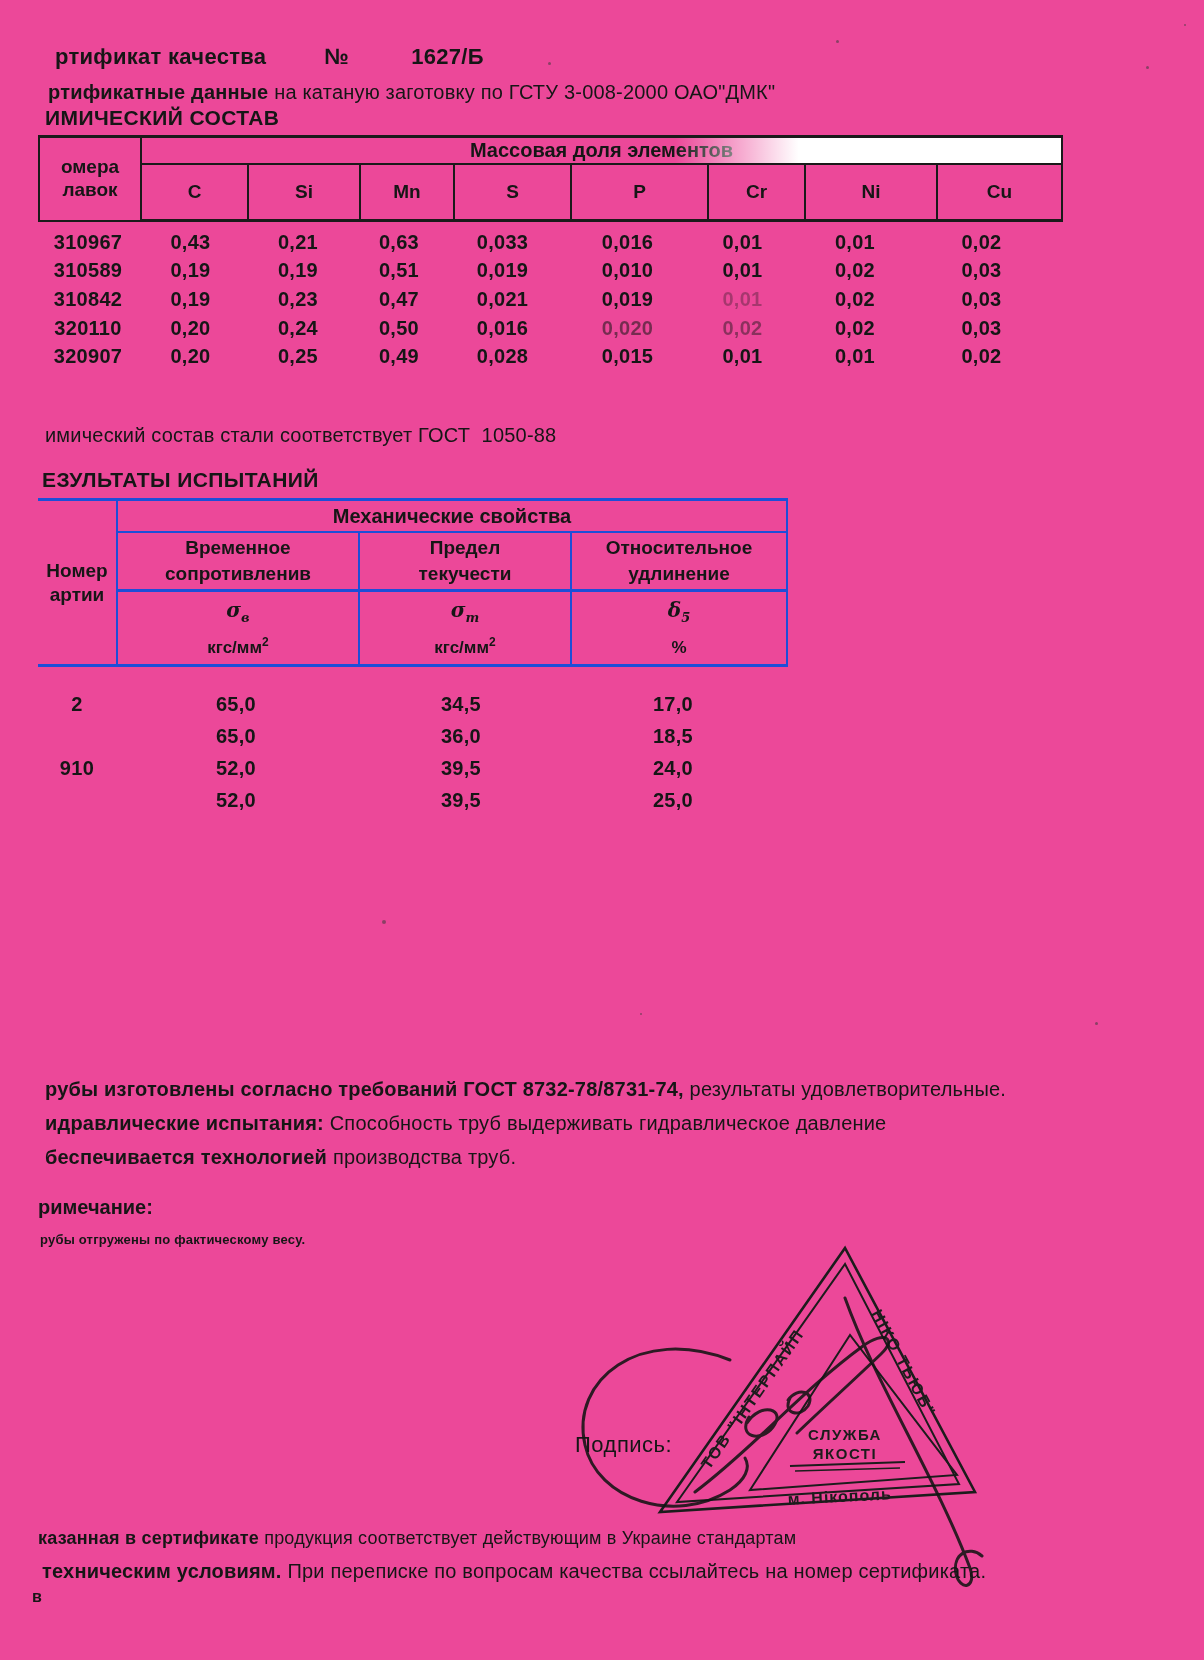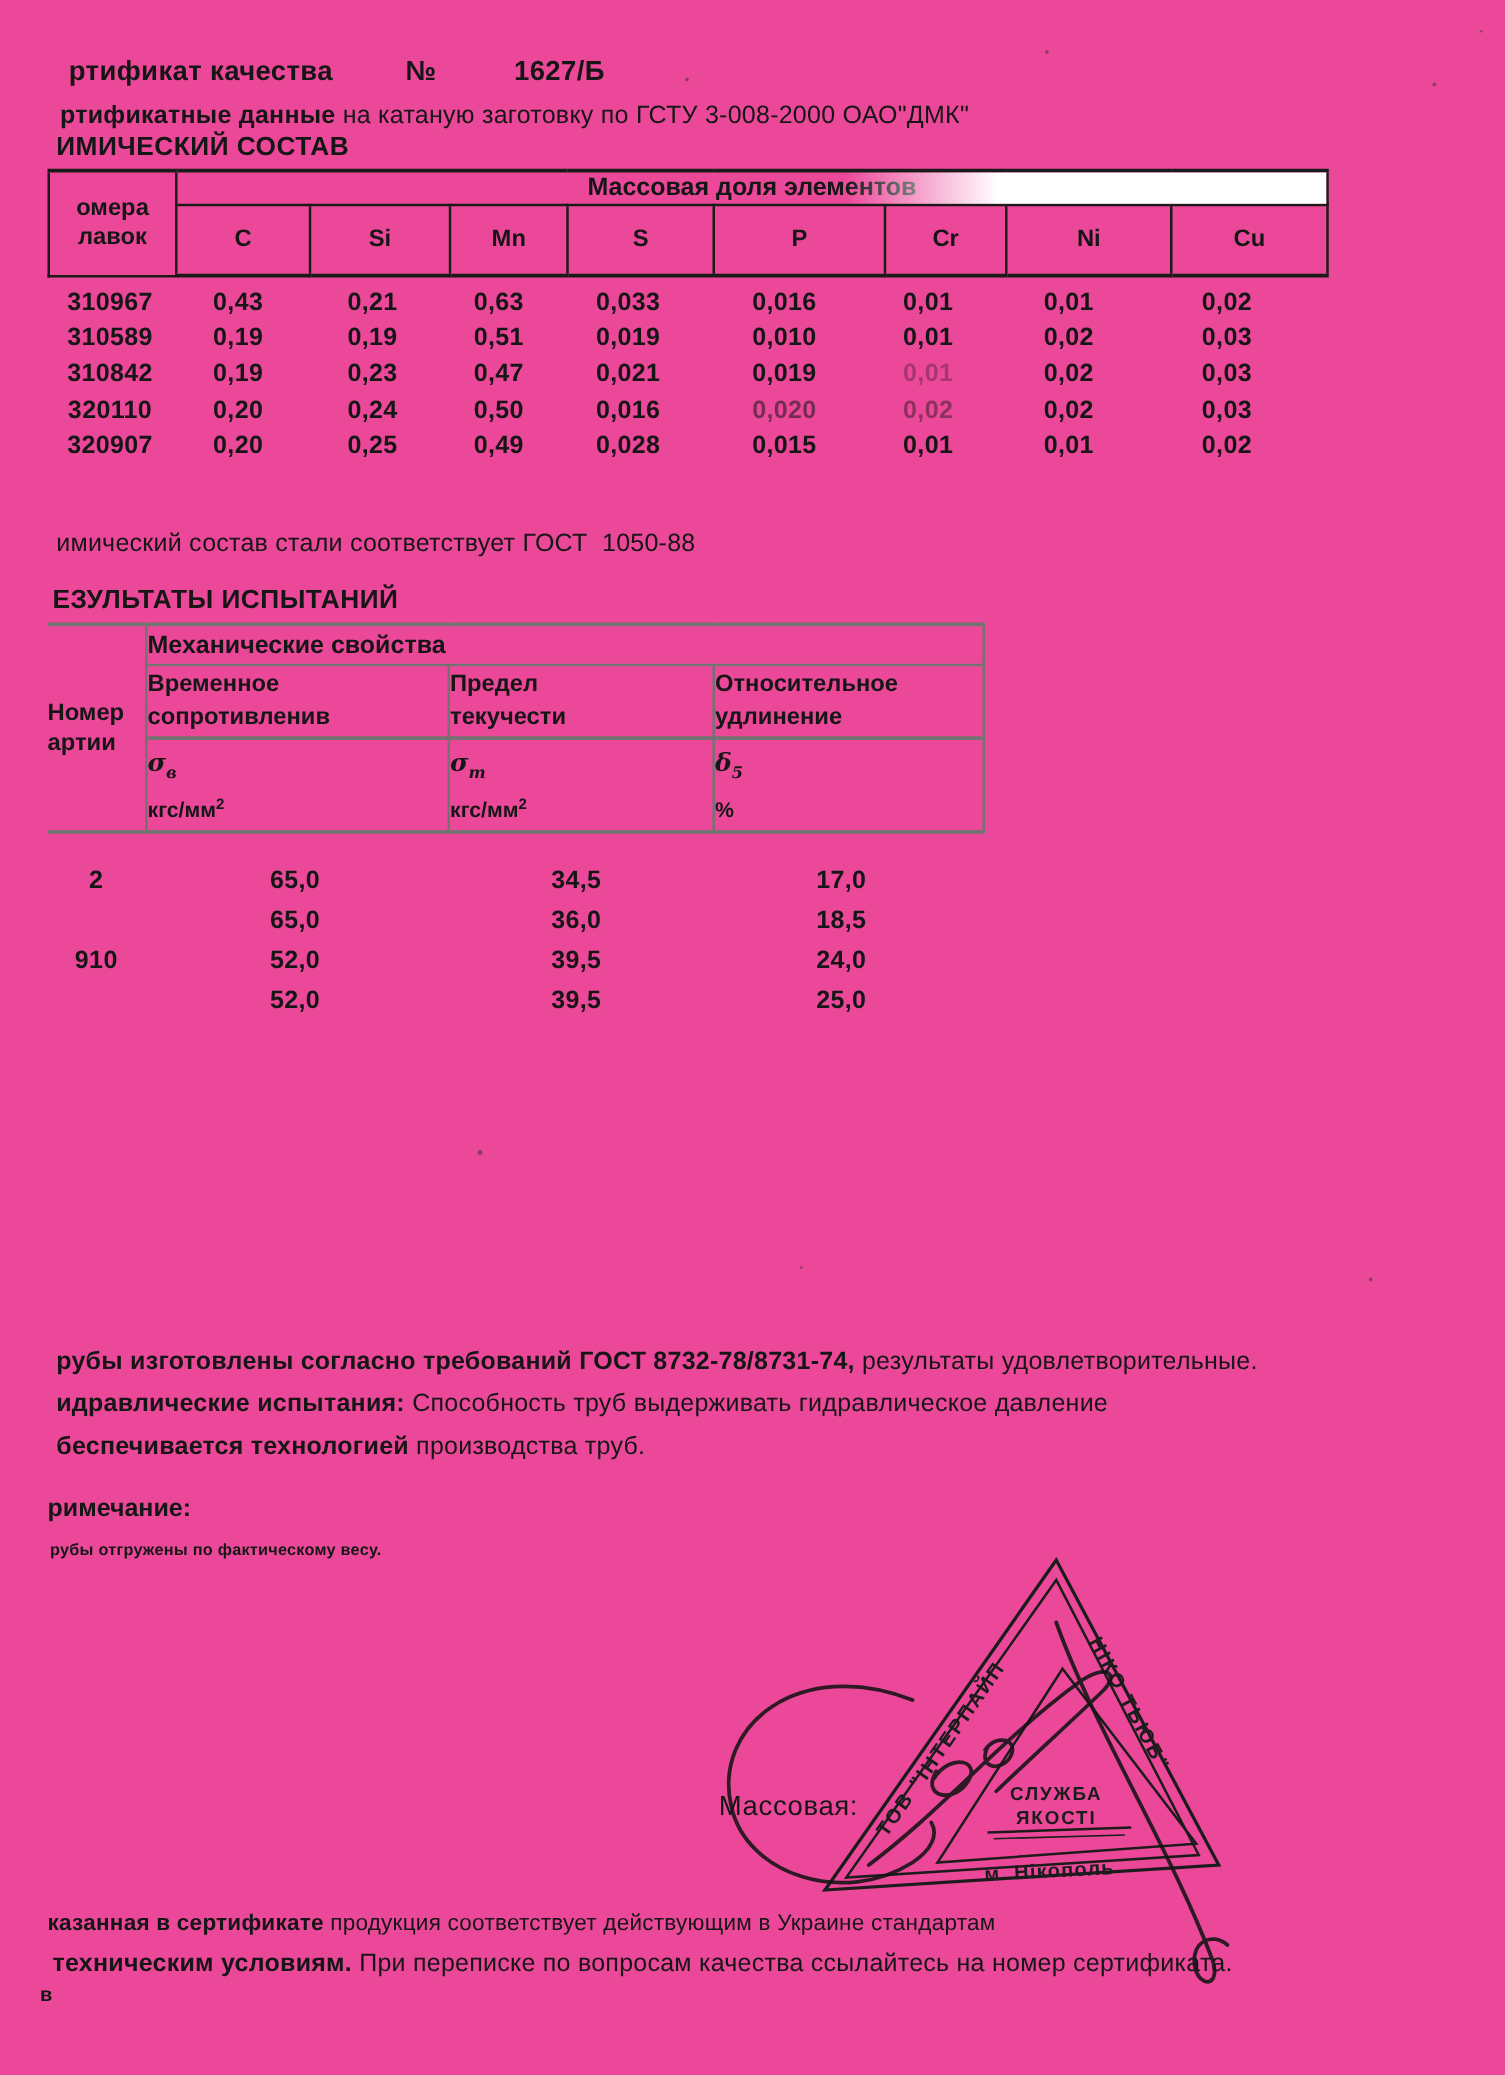--- a/index.html
+++ b/index.html
@@ -40,21 +40,21 @@
   .drow{display:flex;align-items:center;height:28.6px;}
   .dcell{display:inline-block;text-align:center;font-size:20px;font-weight:600;letter-spacing:.3px;}
   
   #chem-rows .drow:nth-child(3) .dcell:nth-child(7){opacity:.32;}
   #chem-rows .drow:nth-child(4) .dcell:nth-child(6){opacity:.55;}
   #chem-rows .drow:nth-child(4) .dcell:nth-child(7){opacity:.45;}
   .chem-note{left:45px;top:424px;font-size:20px;white-space:pre-wrap;letter-spacing:.2px;}
   
   .mech-table{left:38px;top:498px;}
   .mech-table td{
-    border:2px solid #737373;text-align:left;vertical-align:middle;
+    border:2px solid #1d4ed8;text-align:center;vertical-align:middle;
     font-size:19px;font-weight:700;padding:0;
   }
   .mech-table .banner-cell{height:30px;font-size:20px;border-top-width:3px;}
   .mech-table .batch-cell{width:78px;border-left:none;border-top-width:3px;border-bottom-width:3px;line-height:1.25;}
   .mech-table .head-cell{height:56px;line-height:1.35;border-bottom-width:3px;margin-top:24px;}
   .mech-table .unit-cell{height:72px;border-bottom-width:3px;font-weight:700;}
   .w-m1{width:240px}.w-m2{width:210px}.w-m3{width:214px}
   .sym{font-family:"DejaVu Serif",serif;font-style:italic;font-size:20px;font-weight:600;}
   .sym sub{font-size:13px;}
   .unit{font-size:17px;margin-top:10px;}
@@ -243,21 +243,21 @@
 
   <div class="abs body-text">
     <div><span class="b">рубы изготовлены согласно требований ГОСТ 8732-78/8731-74,</span><span> результаты удовлетворительные.</span></div>
     <div><span class="b">идравлические испытания:</span><span> Способность труб выдерживать гидравлическое давление</span></div>
     <div><span class="b">беспечивается технологией</span><span> производства труб.</span></div>
   </div>
 
   <div class="abs note-title">римечание:</div>
   <div class="abs note-body">рубы отгружены по фактическому весу.</div>
 
-  <div class="abs sign-label">Массовая:</div>
+  <div class="abs sign-label">Подпись:</div>
 
   <svg class="abs stamp" width="520" height="360" viewBox="0 0 520 360">
 
     <polygon points="300,8 115,272 430,252" fill="none" stroke="#1c1c1c" stroke-width="2.6"></polygon>
     <polygon points="300,24 132,262 414,244" fill="none" stroke="#1c1c1c" stroke-width="2"></polygon>
 
     <polygon points="305,95 205,250 412,235" fill="none" stroke="#1c1c1c" stroke-width="2"></polygon>
 
     <text transform="translate(212,162) rotate(-55)" text-anchor="middle" font-family="Liberation Sans, sans-serif" font-size="16" font-weight="700" letter-spacing="2" fill="#1c1c1c">ТОВ "ІНТЕРПАЙП</text>
     <text transform="translate(354,126) rotate(62)" text-anchor="middle" font-family="Liberation Sans, sans-serif" font-size="16" font-weight="700" letter-spacing="2" fill="#1c1c1c">НІКО ТЬЮБ"</text>

